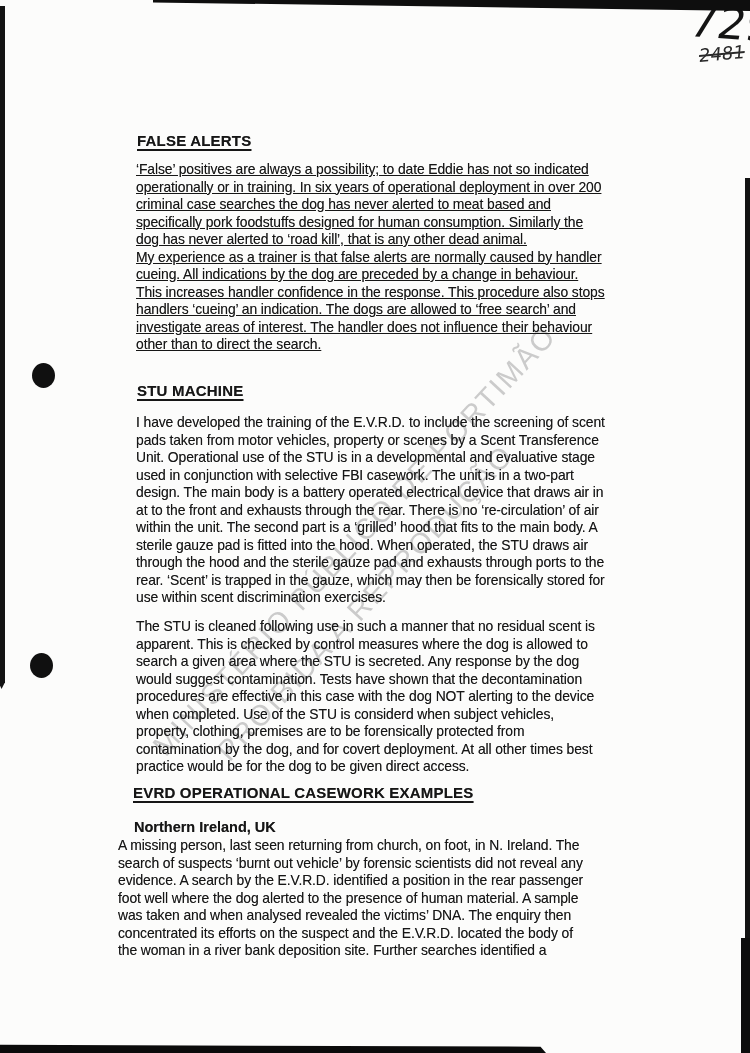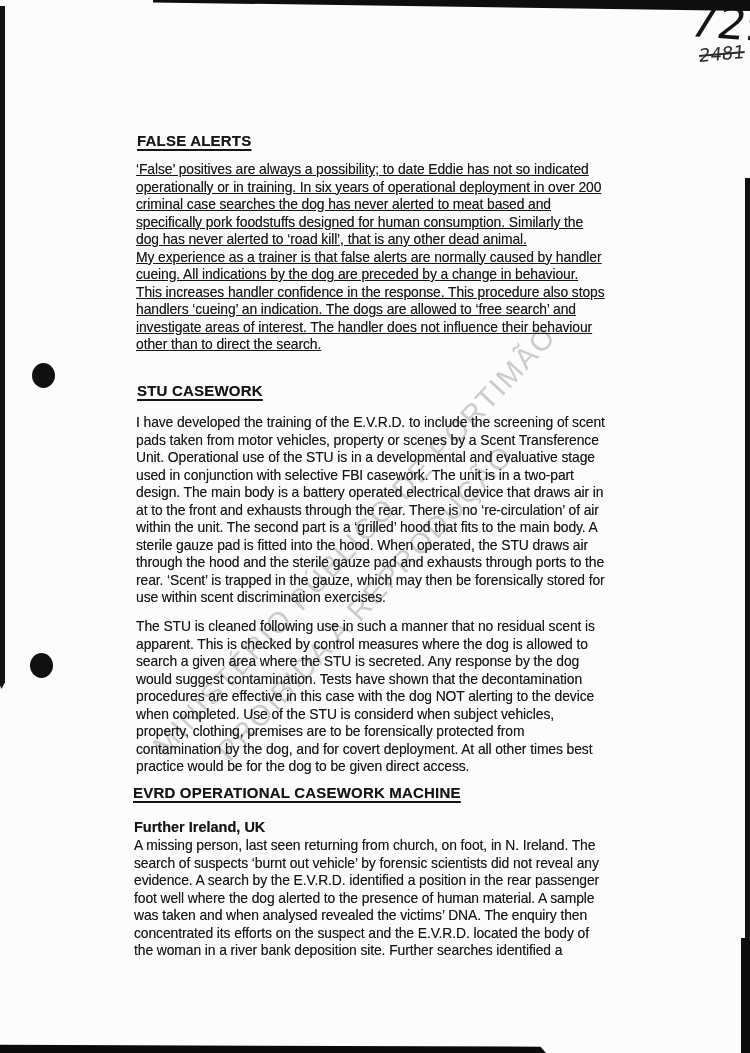--- a/index.html
+++ b/index.html
@@ -70,21 +70,21 @@
     white-space:pre-line;
     text-shadow:0 0 .5px rgba(0,0,0,.45);
   }
   .pos-h-false{left:137px;top:132px;}
   .pos-p1{left:136px;top:161px;text-decoration:underline;}
   .pos-h-stu{left:137px;top:382px;}
   .pos-p2{left:136px;top:414px;}
   .pos-p3{left:136px;top:618px;}
   .pos-h-evrd{left:133px;top:784px;}
   .pos-h-ni{left:134px;top:819px;}
-  .pos-p4{left:134px;top:837px;}
+  .pos-p4{left:118px;top:837px;}
 </style>
 </head>
 <body>
 
 <div class="page">
 
   <div class="top-bar"></div>
   <div class="left-strip"></div>
   <div class="right-strip"></div>
   <div class="right-strip-wide"></div>
@@ -106,21 +106,21 @@
 criminal case searches the dog has never alerted to meat based and
 specifically pork foodstuffs designed for human consumption. Similarly the
 dog has never alerted to ‘road kill’, that is any other dead animal.
 My experience as a trainer is that false alerts are normally caused by handler
 cueing. All indications by the dog are preceded by a change in behaviour.
 This increases handler confidence in the response. This procedure also stops
 handlers ‘cueing’ an indication. The dogs are allowed to ‘free search’ and
 investigate areas of interest. The handler does not influence their behaviour
 other than to direct the search.</div>
 
-  <div class="doc-heading pos-h-stu">STU CASEWORK</div>
+  <div class="doc-heading pos-h-stu">STU MACHINE</div>
   <div class="doc-para pos-p3">The STU is cleaned following use in such a manner that no residual scent is
 apparent. This is checked by control measures where the dog is allowed to
 search a given area where the STU is secreted. Any response by the dog
 would suggest contamination. Tests have shown that the decontamination
 procedures are effective in this case with the dog NOT alerting to the device
 when completed. Use of the STU is considerd when subject vehicles,
 property, clothing, premises are to be forensically protected from
 contamination by the dog, and for covert deployment. At all other times best
 practice would be for the dog to be given direct access.</div>
   <div class="doc-para pos-p2">I have developed the training of the E.V.R.D. to include the screening of scent
@@ -128,22 +128,22 @@
 Unit. Operational use of the STU is in a developmental and evaluative stage
 used in conjunction with selective FBI casework. The unit is in a two-part
 design. The main body is a battery operated electrical device that draws air in
 at to the front and exhausts through the rear. There is no ‘re-circulation’ of air
 within the unit. The second part is a ‘grilled’ hood that fits to the main body. A
 sterile gauze pad is fitted into the hood. When operated, the STU draws air
 through the hood and the sterile gauze pad and exhausts through ports to the
 rear. ‘Scent’ is trapped in the gauze, which may then be forensically stored for
 use within scent discrimination exercises.</div>
 
-  <div class="doc-heading pos-h-evrd">EVRD OPERATIONAL CASEWORK MACHINE</div>
-  <div class="doc-subheading pos-h-ni">Further Ireland, UK</div>
+  <div class="doc-heading pos-h-evrd">EVRD OPERATIONAL CASEWORK EXAMPLES</div>
+  <div class="doc-subheading pos-h-ni">Northern Ireland, UK</div>
   <div class="doc-para pos-p4">A missing person, last seen returning from church, on foot, in N. Ireland. The
 search of suspects ‘burnt out vehicle’ by forensic scientists did not reveal any
 evidence. A search by the E.V.R.D. identified a position in the rear passenger
 foot well where the dog alerted to the presence of human material. A sample
 was taken and when analysed revealed the victims’ DNA. The enquiry then
 concentrated its efforts on the suspect and the E.V.R.D. located the body of
 the woman in a river bank deposition site. Further searches identified a</div>
 
 </div>
 

